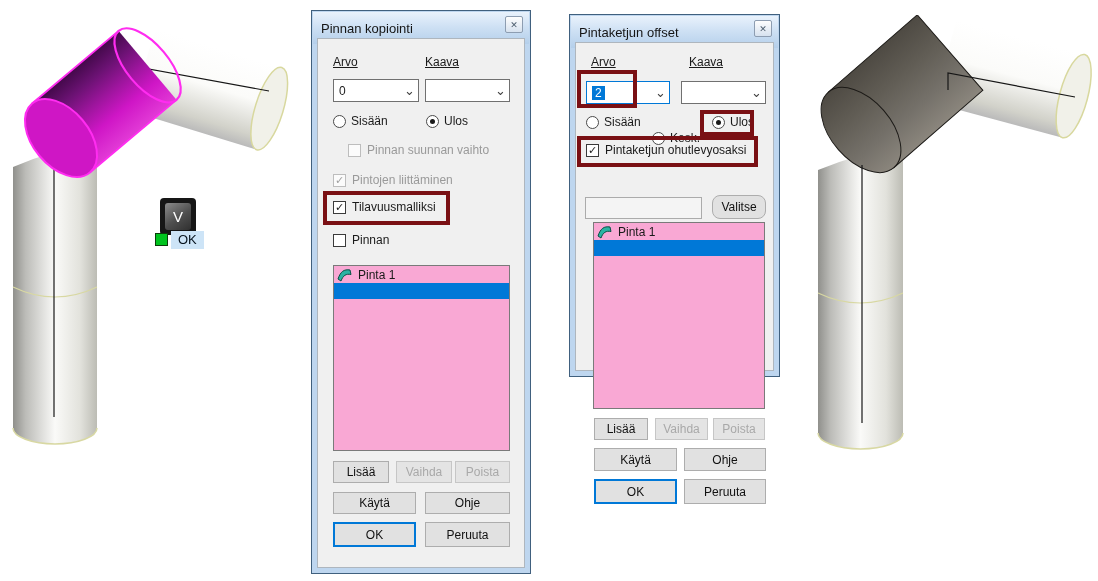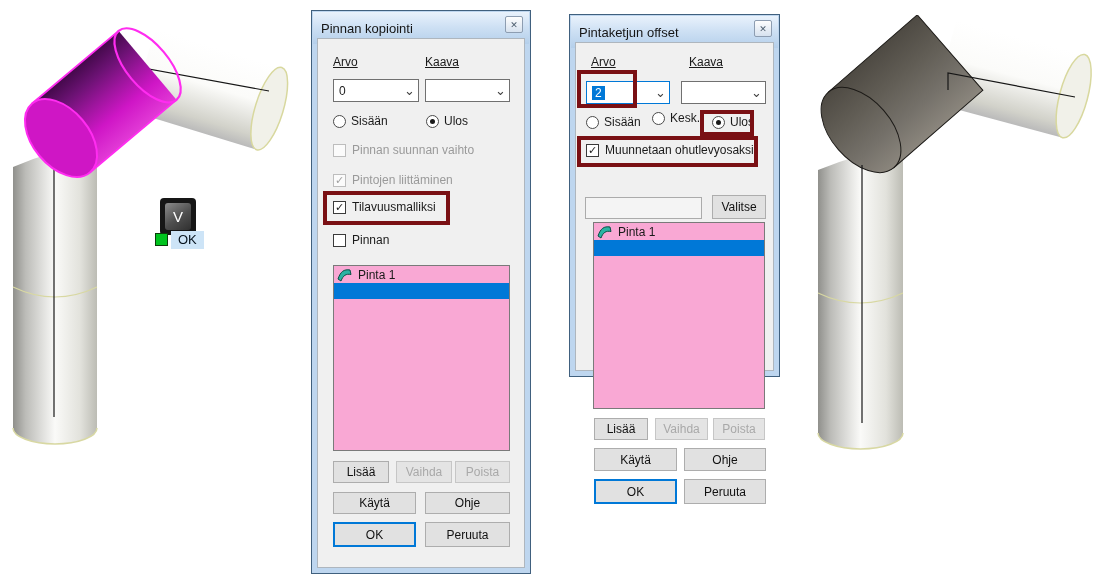--- a/index.html
+++ b/index.html
@@ -149,21 +149,21 @@
       <span class="rdot"></span>
       <span>Sisään</span>
     </div>
     <div class="radio on" style="left:114px;top:103px;">
       <span class="rdot">
           <span class="pip"></span>
         </span>
       <span>Ulos</span>
     </div>
 
-    <div class="check disabled" style="left:21px;top:132px;">
+    <div class="check disabled" style="left:36px;top:132px;">
       <span class="cbox">
           <span class="mark">✓</span>
         </span>
       <span>Pinnan suunnan vaihto</span>
     </div>
     <div class="check disabled checked" style="left:21px;top:162px;">
       <span class="cbox">
           <span class="mark">✓</span>
         </span>
       <span>Pintojen liittäminen</span>
@@ -237,45 +237,45 @@
     </div>
     <div class="combo" style="left:111px;top:66px;width:85px;height:23px;">
       <span class="combo-value"></span>
       <span class="combo-arrow">⌄</span>
     </div>
 
     <div class="radio" style="left:16px;top:100px;">
       <span class="rdot"></span>
       <span>Sisään</span>
     </div>
-    <div class="radio" style="left:82px;top:96px;justify-content:center;">
+    <div class="radio" style="left:82px;top:116px;justify-content:center;">
       <span class="rdot"></span>
       <span>Kesk.</span>
     </div>
     <div class="radio on" style="left:142px;top:100px;">
       <span class="rdot">
           <span class="pip"></span>
         </span>
       <span>Ulos</span>
     </div>
     <div class="redbox" style="left:130px;top:95px;width:54px;height:26px;"></div>
 
     <div class="redbox" style="left:7px;top:121px;width:181px;height:31px;"></div>
     <div class="check checked" style="left:16px;top:128px;">
       <span class="cbox">
           <span class="mark">✓</span>
         </span>
-      <span>Muunnetaan ohutlevyosaksi</span>
+      <span>Pintaketjun ohutlevyosaksi</span>
     </div>
 
     <div class="lbl" style="left:15px;top:145px;margin-top:41px;">Materiaali</div>
     <div class="tfield" style="left:15px;top:182px;width:117px;height:22px;">
       <span></span>
     </div>
-    <div class="btn" style="left:142px;top:180px;width:54px;height:24px;">
+    <div class="btn" style="left:142px;top:180px;width:54px;height:24px;border-radius:8px;">
         <span>Valitse</span>
       </div>
 
     <div class="listbox" style="left:23px;top:207px;width:172px;height:187px;">
       <div class="list-item">
         <svg width="16" height="14" viewBox="0 0 16 14">
           <path d="M1,11 C3.5,3.5 7,1 13,2 L14,6.5 C9,5.5 6,7.5 4,13 Z" fill="#2ab3a3" stroke="#0a4f44" stroke-width="1"></path>
         </svg>
         <span>Pinta 1</span>
       </div>

